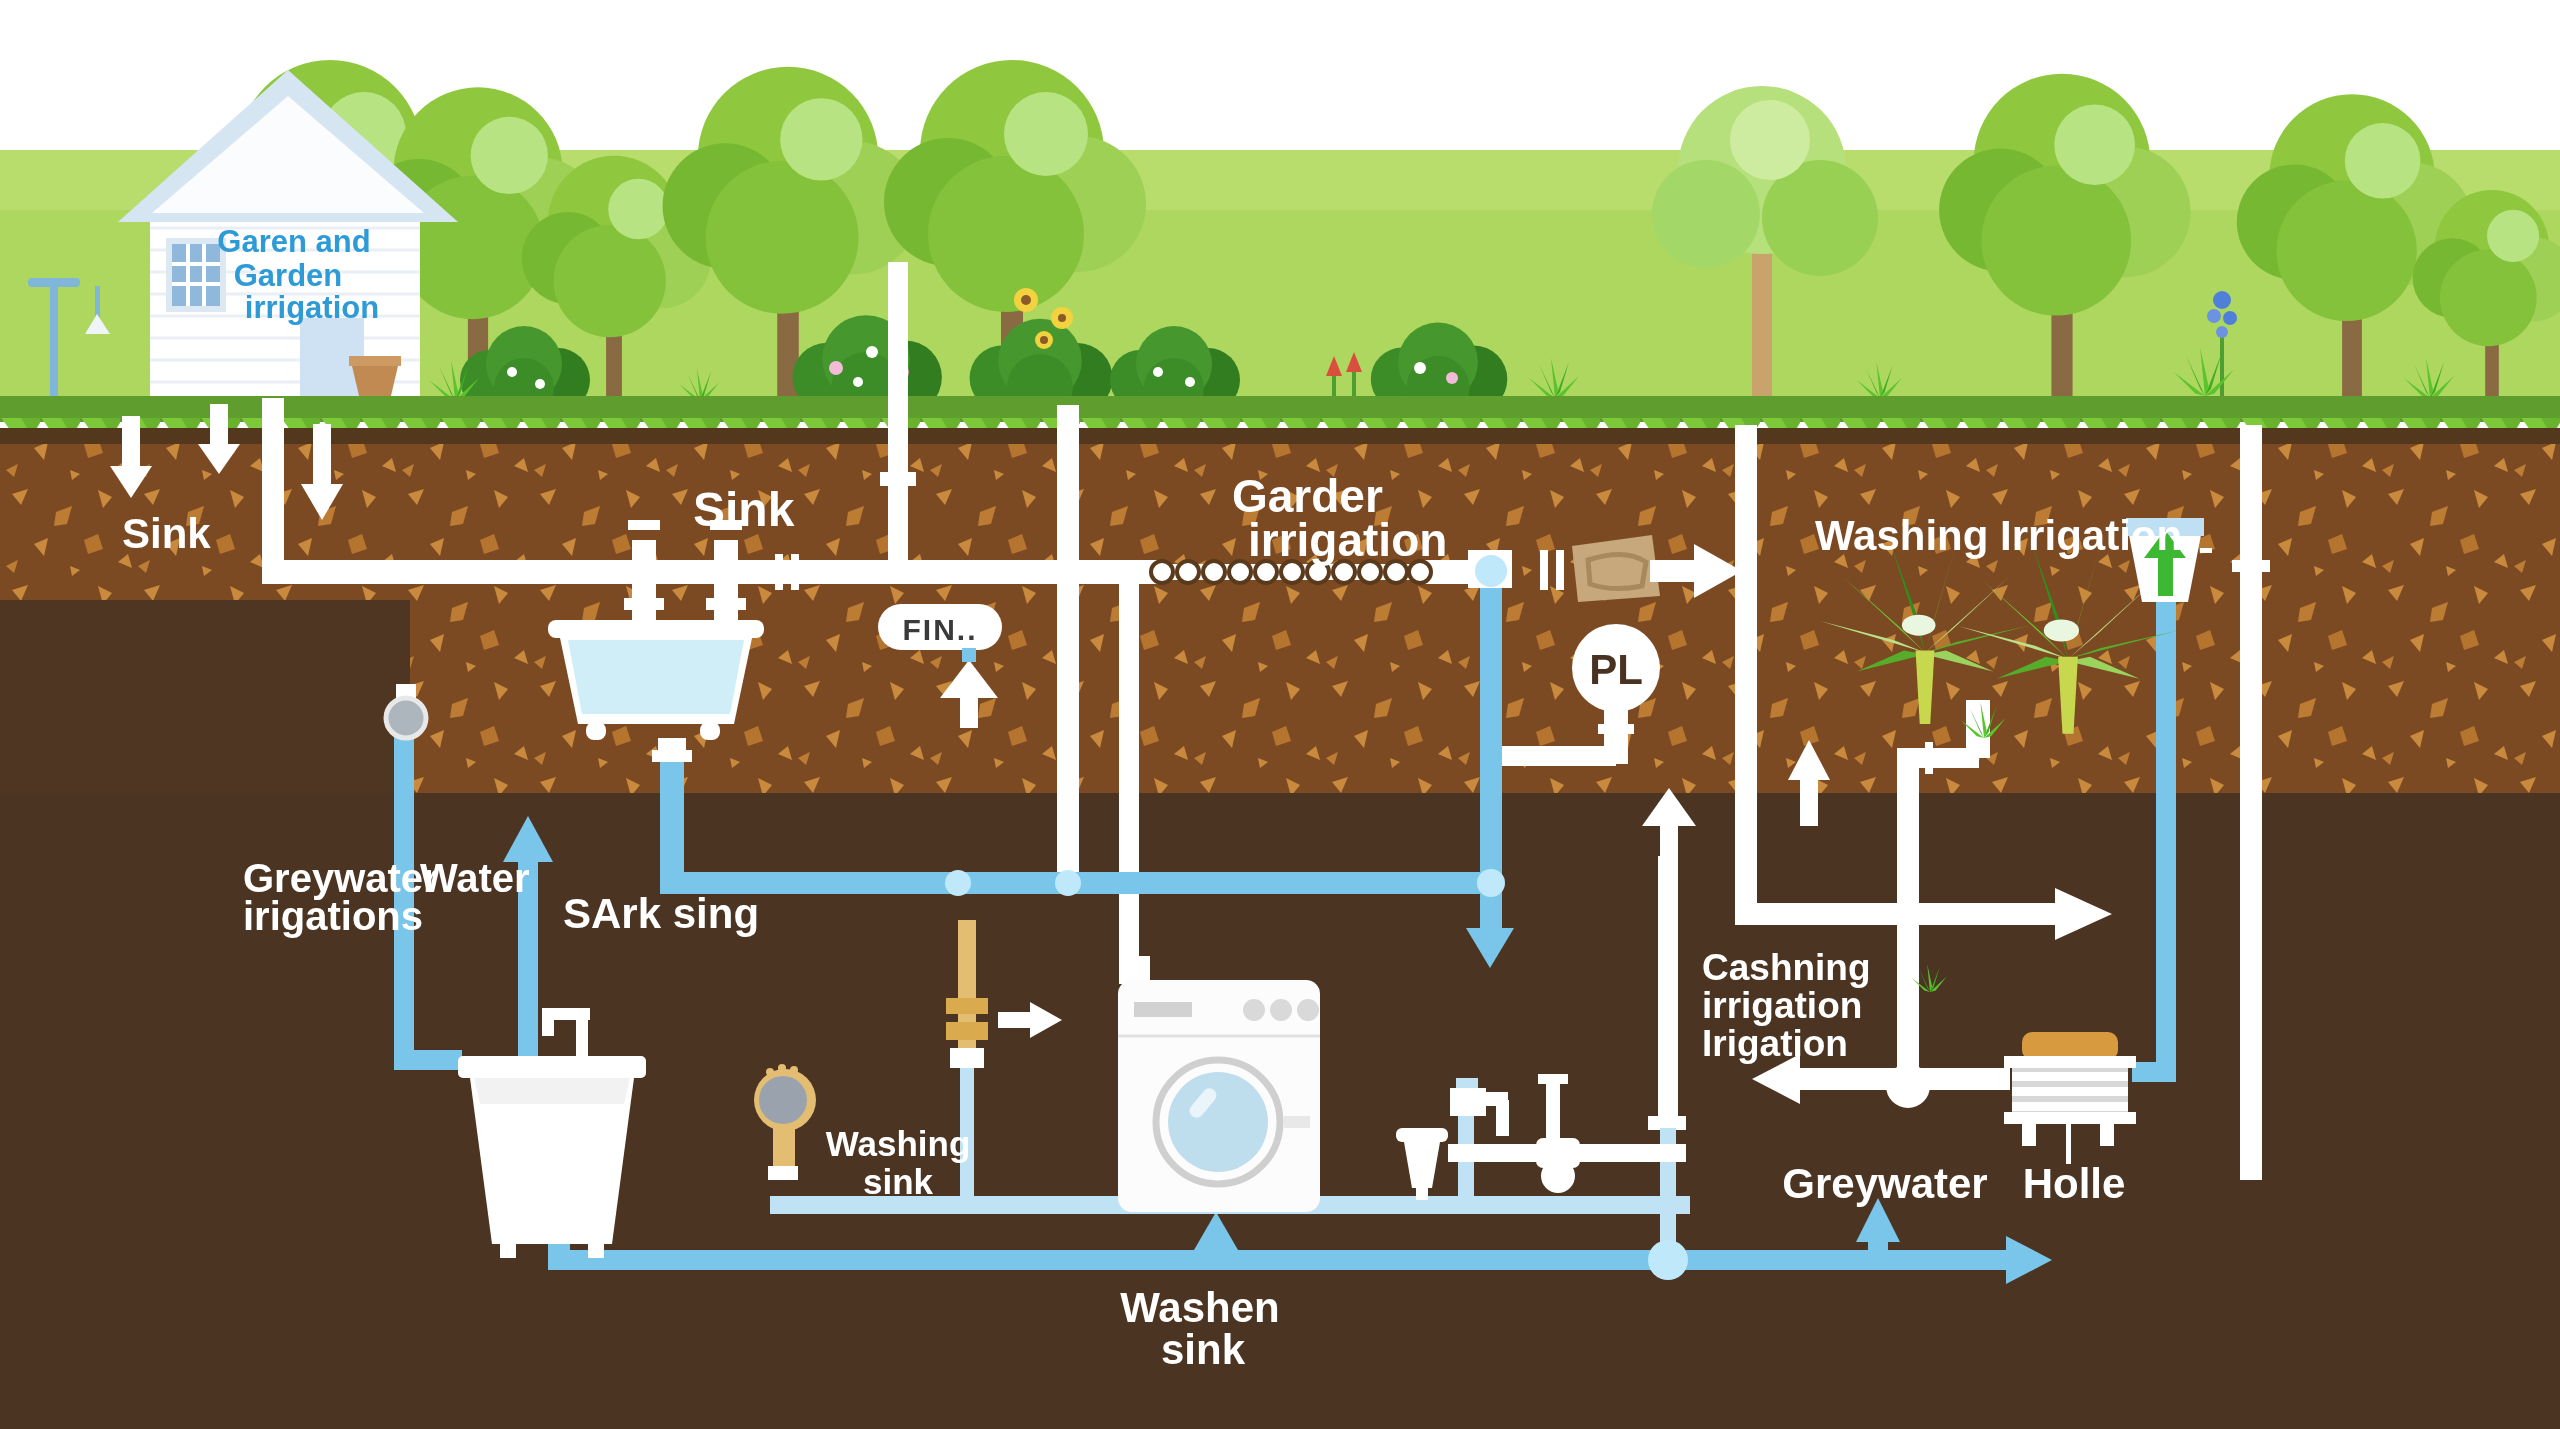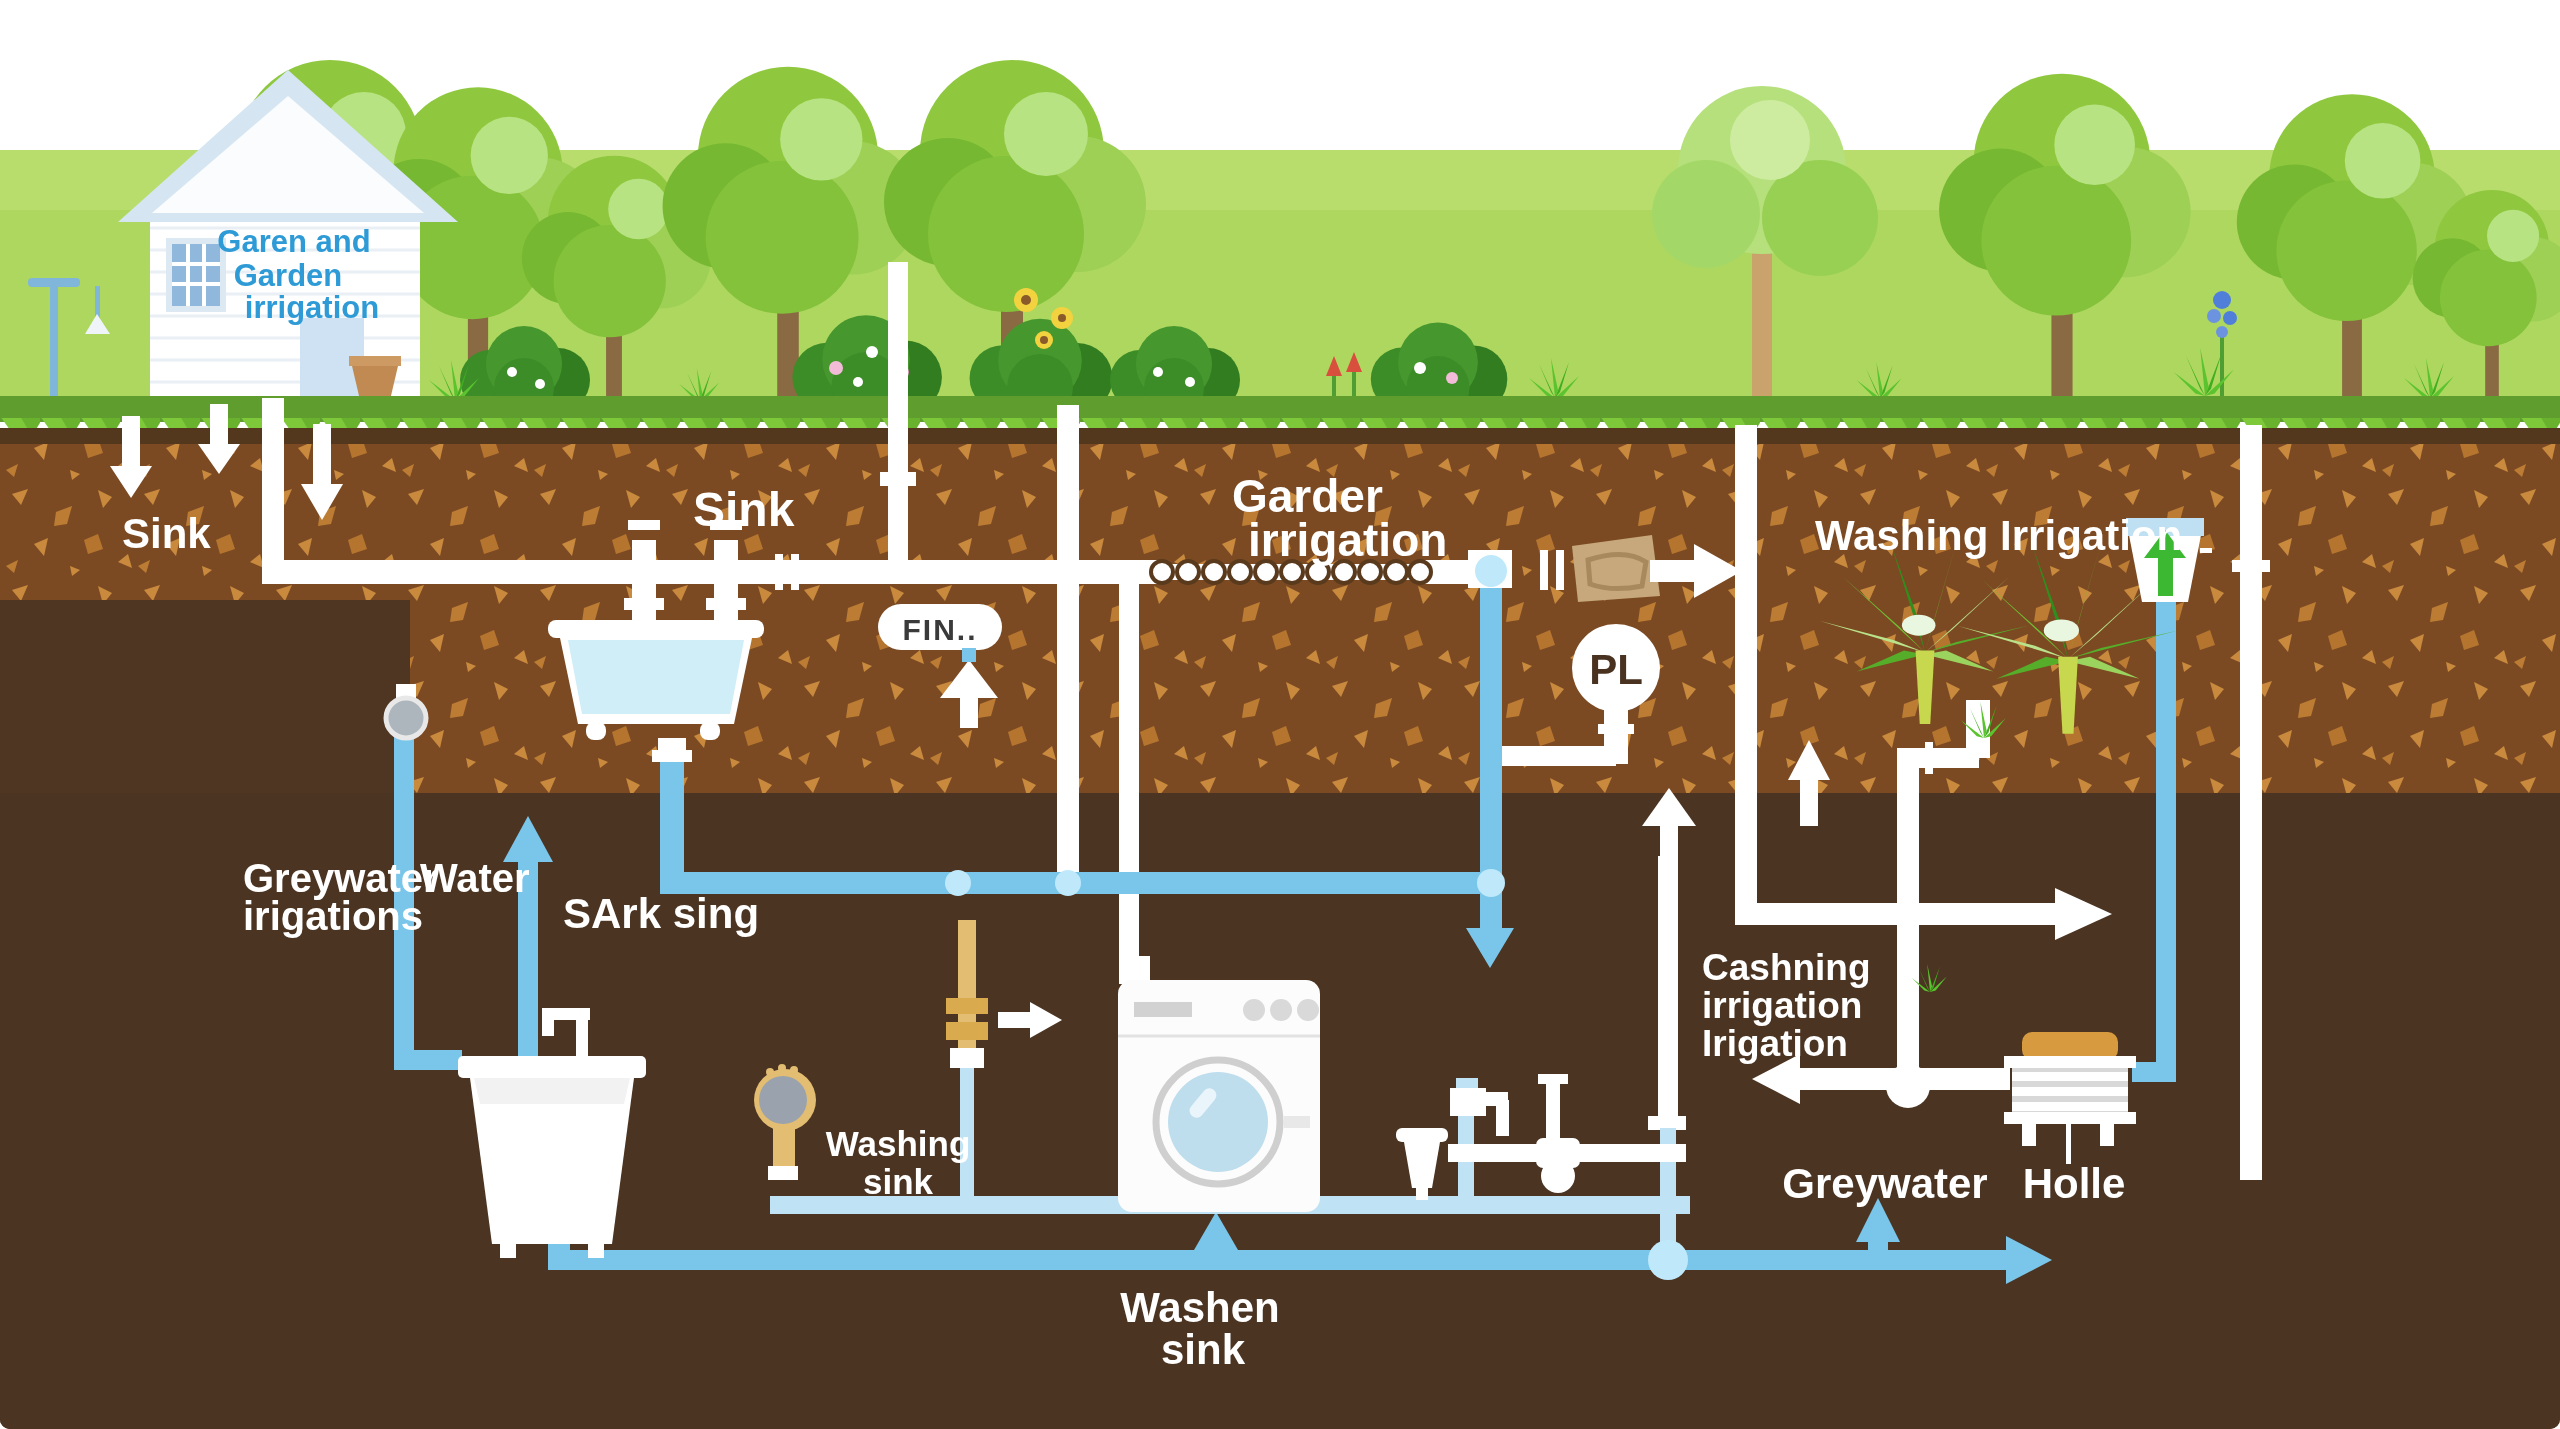--- a/index.html
+++ b/index.html
@@ -1,16 +1,16 @@
 <!DOCTYPE html>
 <html><head>
 <meta charset="utf-8">
 <style>
   html,body{margin:0;padding:0;background:#fff;}
-  #stage{position:relative;width:2560px;height:1429px;overflow:hidden;font-family:"Liberation Sans",sans-serif;border-radius:10px;}
+  #stage{position:relative;width:2560px;height:1429px;overflow:hidden;font-family:"Liberation Sans",sans-serif;}
   svg{display:block;}
   text{font-family:"Liberation Sans","DejaVu Sans",sans-serif;font-weight:bold;}
   .lbl{fill:#ffffff;}
   .houseTxt{fill:#2e9bd6;}
   .plTxt{fill:#4a3220;}
   .finTxt{fill:#3a3a3a;letter-spacing:2px;}
 </style>
 </head>
 <body>
 

